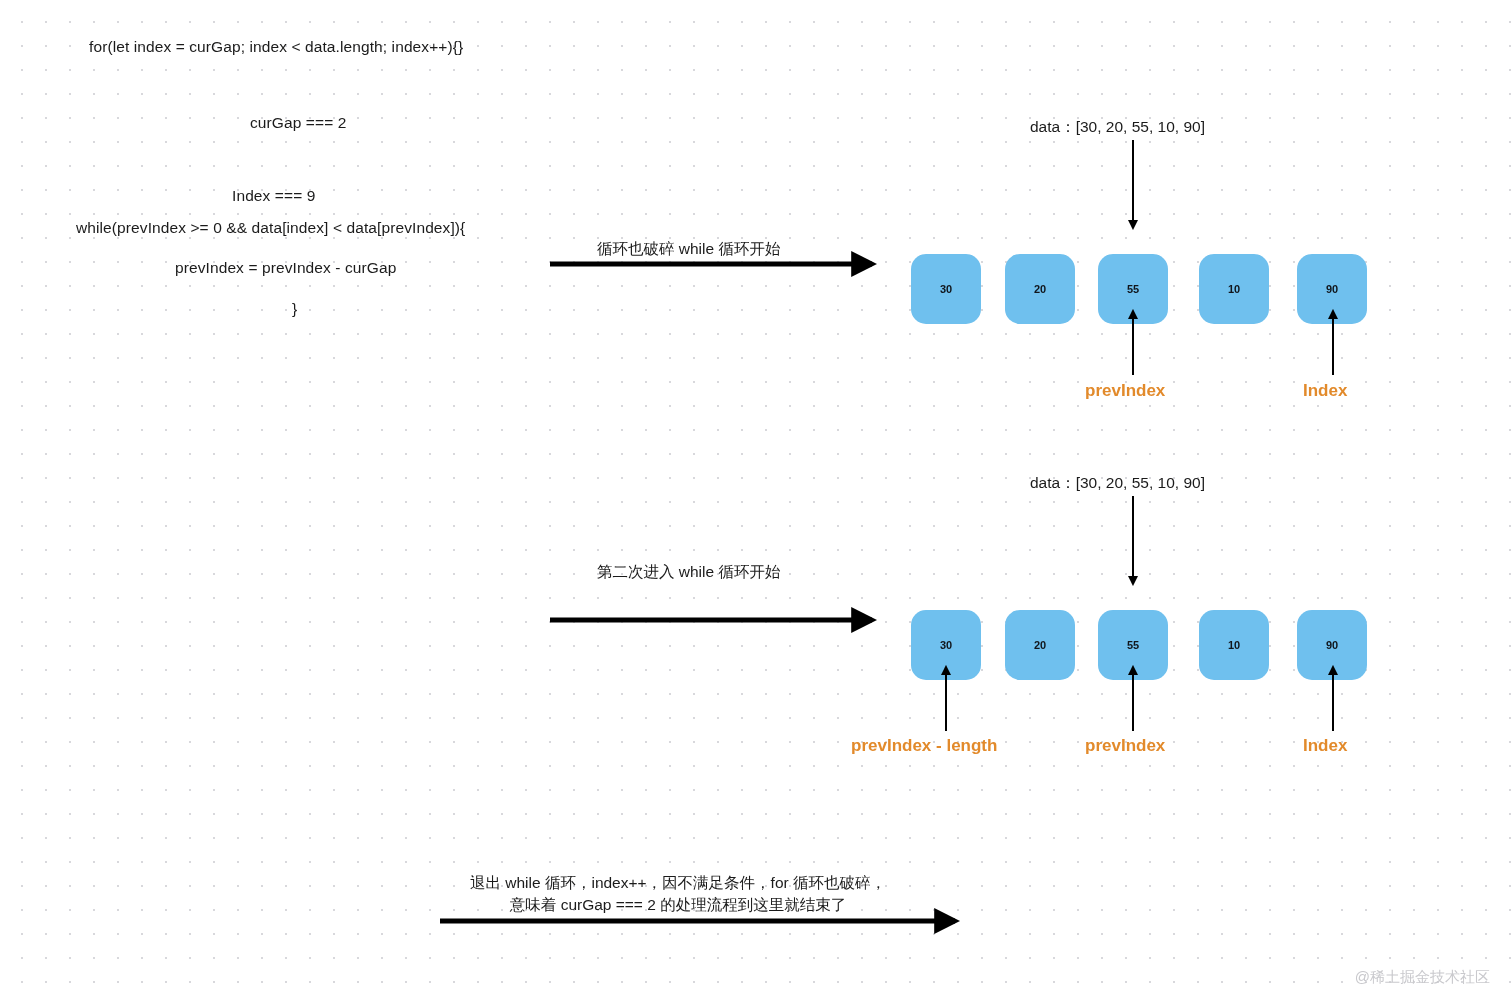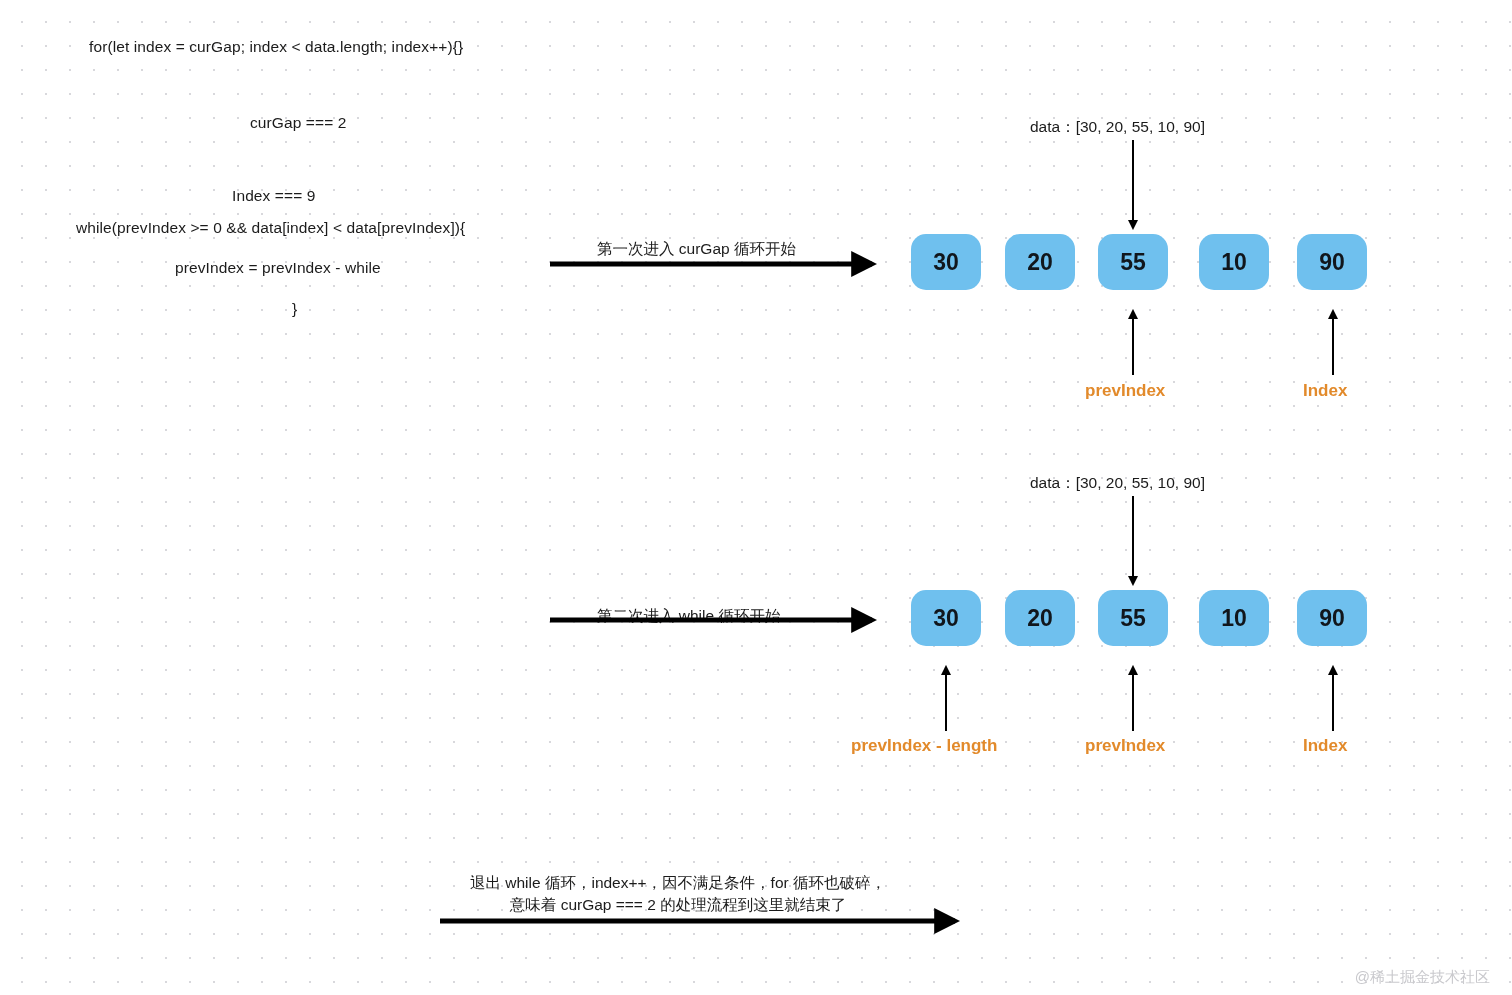--- a/index.html
+++ b/index.html
@@ -24,30 +24,31 @@
     white-space: nowrap;
     color: #1b1b1b;
     font-size: 15.5px;
     letter-spacing: 0.1px;
     font-family: "Liberation Sans", "DejaVu Sans", sans-serif;
   }
 
   .cell {
     position: absolute;
     width: 70px;
-    height: 56px;
+    height: 70px;
     border-radius: 15px;
     background: #6fc0ee;
     display: flex;
     align-items: center;
     justify-content: center;
     color: #11161c;
-    font-size: 23px;
+    font-size: 11px;
     font-weight: bold;
     font-family: "Liberation Sans", "DejaVu Sans", sans-serif;
+    margin-top: 20px;
   }
 
   .data-label {
     position: absolute;
     white-space: nowrap;
     color: #1b1b1b;
     font-size: 15.5px;
     font-family: "Liberation Sans", "DejaVu Sans", sans-serif;
     text-align: center;
   }
@@ -91,21 +92,21 @@
   }
 </style>
 </head>
 <body>
 
 <div id="canvas">
     <div class="code-line" style="left: 89px; top: 38px; text-align: right;">for(let index = curGap; index &lt; data.length; index++){}</div>
     <div class="code-line" style="left: 226px; top: 114px; margin-left: 24px;">curGap === 2</div>
     <div class="code-line" style="left: 232px; top: 187px;">Index === 9</div>
     <div class="code-line" style="left: 76px; top: 219px;">while(prevIndex &gt;= 0 &amp;&amp; data[index] &lt; data[prevIndex]){</div>
-    <div class="code-line" style="left: 175px; top: 259px;">prevIndex = prevIndex - while</div>
+    <div class="code-line" style="left: 175px; top: 259px;">prevIndex = prevIndex - curGap</div>
     <div class="code-line" style="left: 292px; top: 300px;">}</div>
     <div class="data-label" style="left: 1030px; top: 117px;">data：[30, 20, 55, 10, 90]</div>
     <svg class="arrow" width="28" height="116" style="left: 1119px; top: 126px;">
       <defs>
         <marker id="m-down-0" viewBox="0 0 10 10" refX="8" refY="5" markerWidth="5.2" markerHeight="5.2" orient="auto-start-reverse" markerUnits="strokeWidth">
           <path d="M 0 0 L 10 5 L 0 10 z" fill="#000000"></path>
         </marker>
       </defs>
       <line x1="14" y1="14" x2="14" y2="102" stroke="#000000" marker-end="url(#m-down-0)" stroke-width="2"></line>
     </svg>
@@ -166,30 +167,30 @@
     </svg>
     <div class="ptr-label" style="left: 1303px; top: 736px;">Index</div>
     <svg class="arrow" width="28" height="92" style="left: 1319px; top: 653px;">
       <defs>
         <marker id="m-up-1-2" viewBox="0 0 10 10" refX="8" refY="5" markerWidth="5.2" markerHeight="5.2" orient="auto-start-reverse" markerUnits="strokeWidth">
           <path d="M 0 0 L 10 5 L 0 10 z" fill="#000000"></path>
         </marker>
       </defs>
       <line x1="14" y1="78" x2="14" y2="14" stroke="#000000" marker-end="url(#m-up-1-2)" stroke-width="2"></line>
     </svg>
-    <div class="flow-label" style="left: 597px; top: 239px;">第一次进入 curGap 循环开始</div>
+    <div class="flow-label" style="left: 597px; top: 239px;">循环也破碎 while 循环开始</div>
     <svg class="arrow" width="350" height="28" style="left: 536px; top: 250px;">
       <defs>
         <marker id="m-flow-0" viewBox="0 0 10 10" refX="8" refY="5" markerWidth="5.2" markerHeight="5.2" orient="auto-start-reverse" markerUnits="strokeWidth">
           <path d="M 0 0 L 10 5 L 0 10 z" fill="#000000"></path>
         </marker>
       </defs>
       <line x1="14" y1="14" x2="336" y2="14" stroke="#000000" marker-end="url(#m-flow-0)" stroke-width="5"></line>
     </svg>
-    <div class="flow-label" style="left: 597px; top: 606px;">第二次进入 while 循环开始</div>
+    <div class="flow-label" style="left: 597px; top: 562px;">第二次进入 while 循环开始</div>
     <svg class="arrow" width="350" height="28" style="left: 536px; top: 606px;">
       <defs>
         <marker id="m-flow-1" viewBox="0 0 10 10" refX="8" refY="5" markerWidth="5.2" markerHeight="5.2" orient="auto-start-reverse" markerUnits="strokeWidth">
           <path d="M 0 0 L 10 5 L 0 10 z" fill="#000000"></path>
         </marker>
       </defs>
       <line x1="14" y1="14" x2="336" y2="14" stroke="#000000" marker-end="url(#m-flow-1)" stroke-width="5"></line>
     </svg>
     <div class="flow-label multi" style="left: 470px; top: 872px;">退出 while 循环，index++，因不满足条件，for 循环也破碎，
 意味着 curGap === 2 的处理流程到这里就结束了</div>

